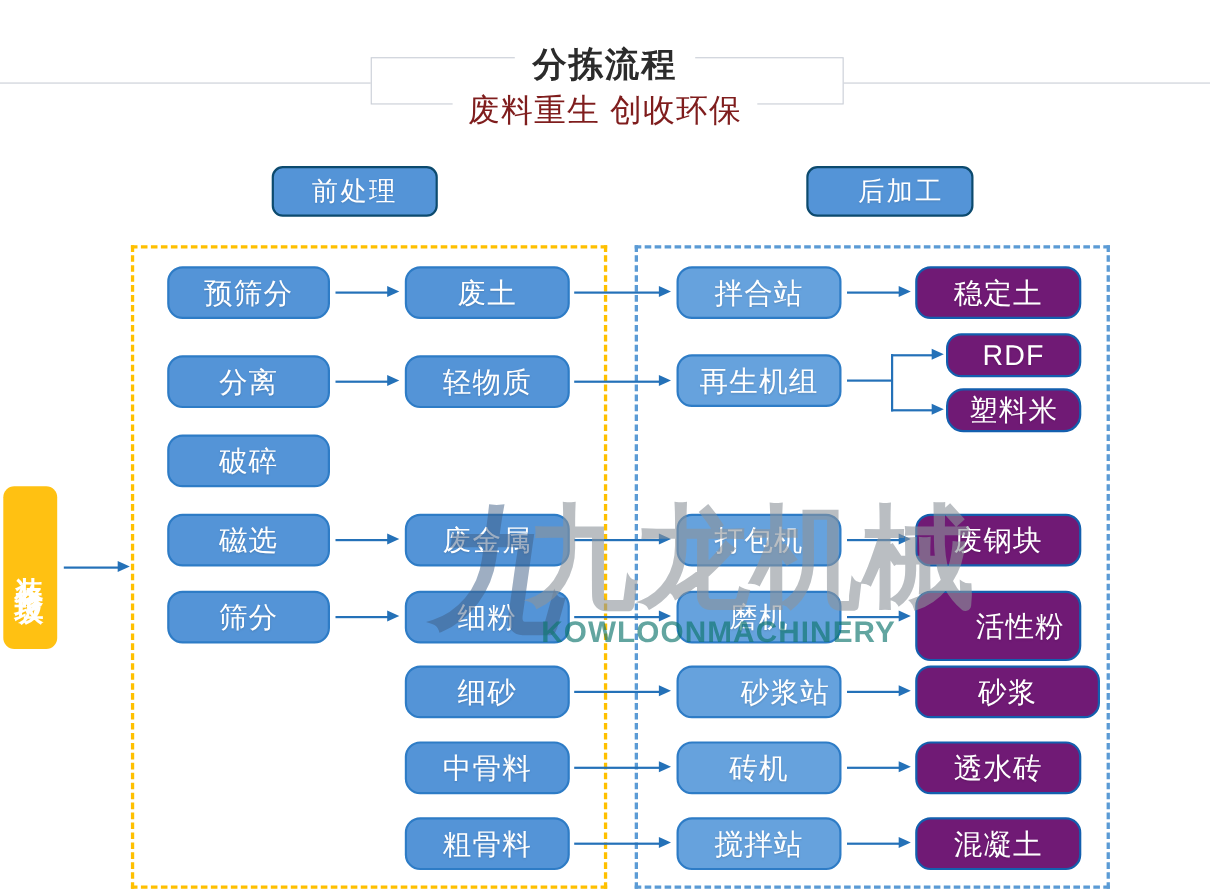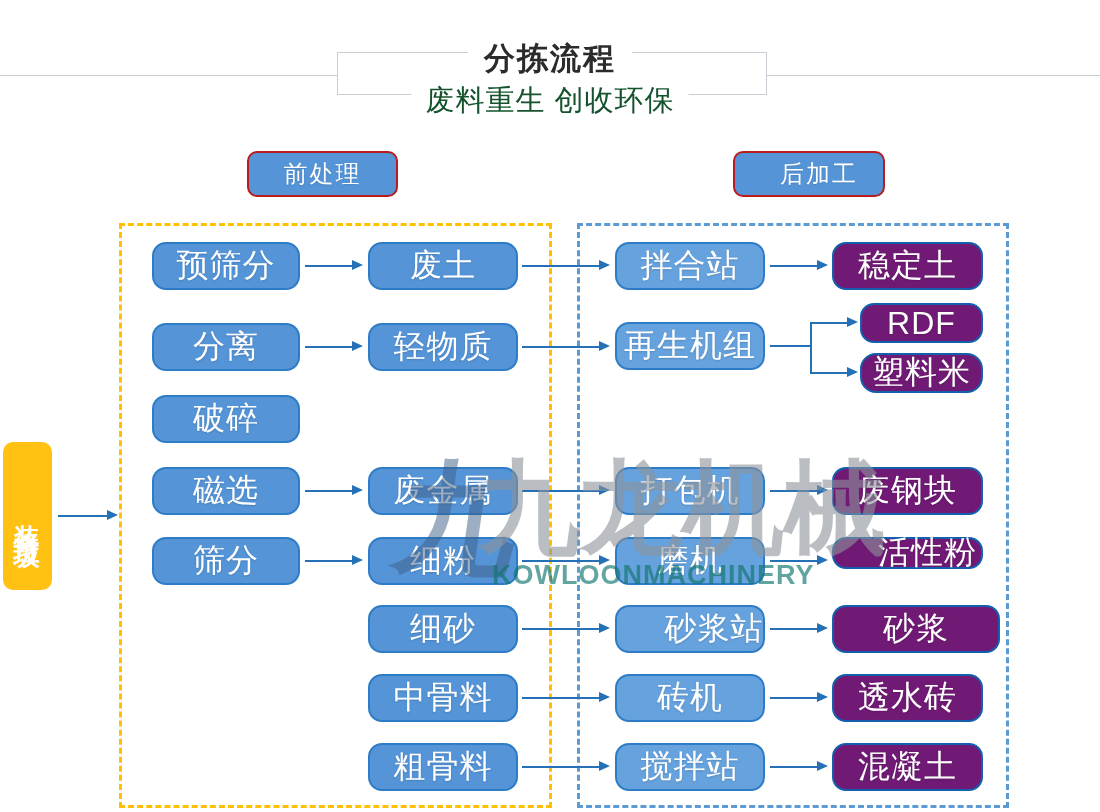--- a/index.html
+++ b/index.html
@@ -9,41 +9,41 @@
   }
   
   .head-rule{position:absolute;left:0;top:75px;width:1100px;height:1px;background:#c9ced6;}
   .head-box{position:absolute;left:337px;top:52px;width:428px;height:41px;background:#ffffff;border:1px solid #c9ced6;}
   .head-title{
     position:absolute;left:550px;top:59px;transform:translate(-50%,-50%);
     background:#ffffff;padding:0 16px;font-size:31px;font-weight:bold;color:#2b2b2b;letter-spacing:2px;white-space:nowrap;
   }
   .head-sub{
     position:absolute;left:550px;top:101px;transform:translate(-50%,-50%);
-    background:#ffffff;padding:0 14px;font-size:29px;color:#14532d;letter-spacing:1px;white-space:nowrap;
+    background:#ffffff;padding:0 14px;font-size:29px;color:#7f1d1d;letter-spacing:1px;white-space:nowrap;
   }
   
   .sec-btn{
-    position:absolute;height:46px;border-radius:10px;background:#5494d7;border:2px solid #b91c1c;
+    position:absolute;height:46px;border-radius:10px;background:#5494d7;border:2px solid #0c4a6e;
     color:#fff;font-size:24px;display:flex;align-items:center;justify-content:center;
     letter-spacing:2px;box-sizing:border-box;text-shadow:0 1px 2px rgba(0,0,0,.12);
   }
   
   .region{position:absolute;box-sizing:border-box;}
   .region.yellow{left:119px;top:223px;width:433px;height:585px;border:3px dashed #ffc000;}
   .region.blue{left:577px;top:223px;width:432px;height:585px;border:3px dashed #5b9bd5;}
   
   .source{
     position:absolute;left:3px;top:442px;width:49px;height:148px;background:#ffc112;border-radius:10px;
     color:#fff;font-size:26px;font-weight:bold;display:flex;align-items:center;justify-content:center;
     writing-mode:vertical-rl;text-orientation:upright;letter-spacing:6px;
   }
   
   .node{
-    position:absolute;box-sizing:border-box;border-radius:14px;color:#fff;font-size:32px;
+    position:absolute;box-sizing:border-box;border-radius:14px;color:#fff;font-size:26px;
     display:flex;align-items:center;justify-content:center;letter-spacing:1px;
     text-shadow:0 1px 2px rgba(0,0,0,.15);white-space:nowrap;
   }
   .node.light{background:#5494d7;border:2px solid #2e7cc6;}
   .node.mid{background:#66a2dd;border:2px solid #2e7cc6;}
   .node.dark{background:#701a75;border:2px solid #135fae;}
   
   .arrow{position:absolute;height:2px;background:#2471b8;z-index:5;}
   .arrow::after{
     content:"";position:absolute;right:-10px;top:-5px;width:0;height:0;
@@ -104,21 +104,21 @@
   <div class="node mid" style="left:615px;top:467px;width:150px;height:48px;">打包机</div>
   <div class="node mid" style="left:615px;top:537px;width:150px;height:48px;">磨机</div>
   <div class="node mid" style="left:615px;top:605px;width:150px;height:48px;padding-left:48px;">砂浆站</div>
   <div class="node mid" style="left:615px;top:674px;width:150px;height:48px;">砖机</div>
   <div class="node mid" style="left:615px;top:743px;width:150px;height:48px;">搅拌站</div>
 
   <div class="node dark" style="left:832px;top:242px;width:151px;height:48px;">稳定土</div>
   <div class="node dark" style="left:860px;top:303px;width:123px;height:40px;">RDF</div>
   <div class="node dark" style="left:860px;top:353px;width:123px;height:40px;border-radius:16px;">塑料米</div>
   <div class="node dark" style="left:832px;top:467px;width:151px;height:48px;">废钢块</div>
-  <div class="node dark" style="left:832px;top:537px;width:151px;height:32px;padding-left:40px;">活性粉</div>
+  <div class="node dark" style="left:832px;top:537px;width:151px;height:64px;padding-left:40px;">活性粉</div>
   <div class="node dark" style="left:832px;top:605px;width:168px;height:48px;">砂浆</div>
   <div class="node dark" style="left:832px;top:674px;width:151px;height:48px;">透水砖</div>
   <div class="node dark" style="left:832px;top:743px;width:151px;height:48px;">混凝土</div>
 
   <div class="arrow" style="left:305px;top:265px;width:48px;"></div>
   <div class="arrow" style="left:305px;top:346px;width:48px;"></div>
   <div class="arrow" style="left:305px;top:490px;width:48px;"></div>
   <div class="arrow" style="left:305px;top:560px;width:48px;"></div>
 
   <div class="arrow" style="left:522px;top:265px;width:78px;"></div>

